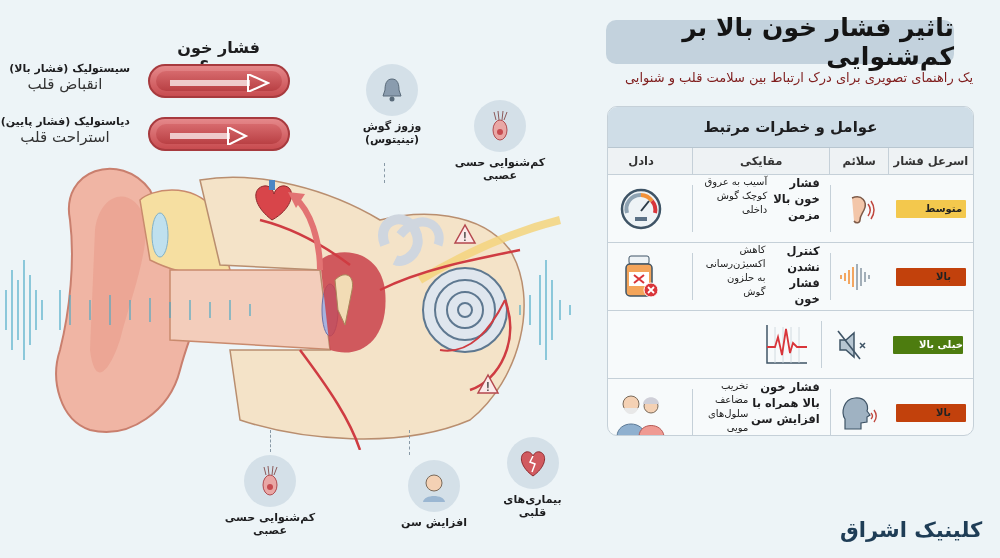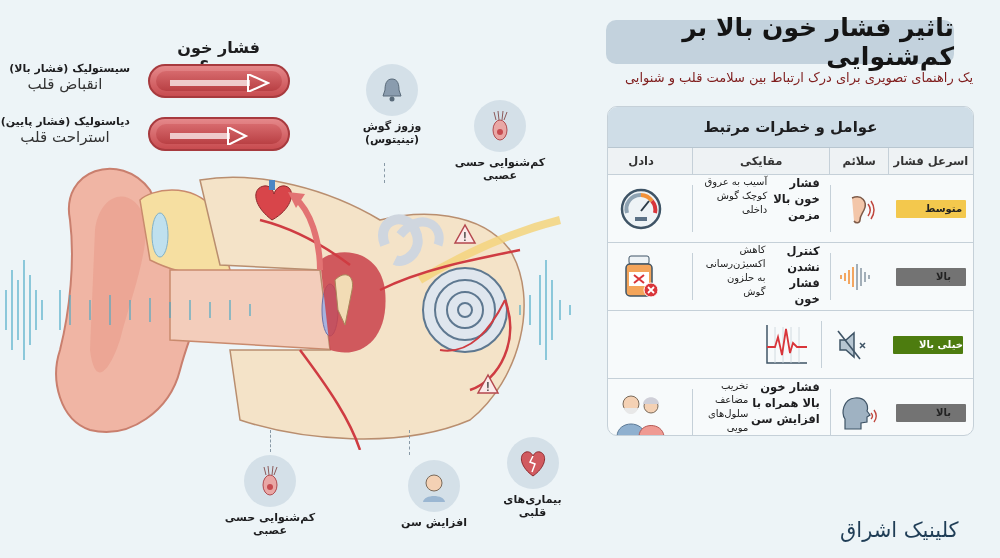--- a/index.html
+++ b/index.html
@@ -50,27 +50,27 @@
     content: ""; position: absolute; left: 0; top: 10px; bottom: 10px; width: 1px; background: #c5d0d8;
   }
   .row > .c1::after {
     content: ""; position: absolute;
   }
   .badge {
     width: 70px; height: 18px; border-radius: 1px;
     font-size: 10px; font-weight: bold; display: flex; align-items: center; justify-content: center; padding-left: 26px;
   }
   .badge.med { background: #f3c84d; color: #222; }
-  .badge.high { background: #737373; color: #222; }
+  .badge.high { background: #c2410c; color: #222; }
   .badge.vhigh { background: #4d7c0f; color: #fff; }
   .desc { flex-direction: row; align-items: flex-start !important; padding: 0 10px; text-align: right; }
   .desc .t { font-size: 11.5px; font-weight: bold; line-height: 16px; }
   .desc .s { font-size: 10px; line-height: 14px; color: #222; }
   .brand {
-    position: absolute; left: 840px; top: 518px; font-size: 21px; font-weight: normal;
+    position: absolute; left: 840px; top: 518px; font-size: 21px; font-weight: bold;
     color: #1f3d56;
   }
 
   
   .bp-title {
     position: absolute; left: 150px; top: 38px; width: 110px; font-size: 16px; font-weight: bold; text-align: right;
   }
   .bp-label { position: absolute; left: 0; width: 130px; text-align: right; }
   .bp-label .t { font-size: 11px; font-weight: bold; }
   .bp-label .s { font-size: 15px; color: #333; text-align: center; }

